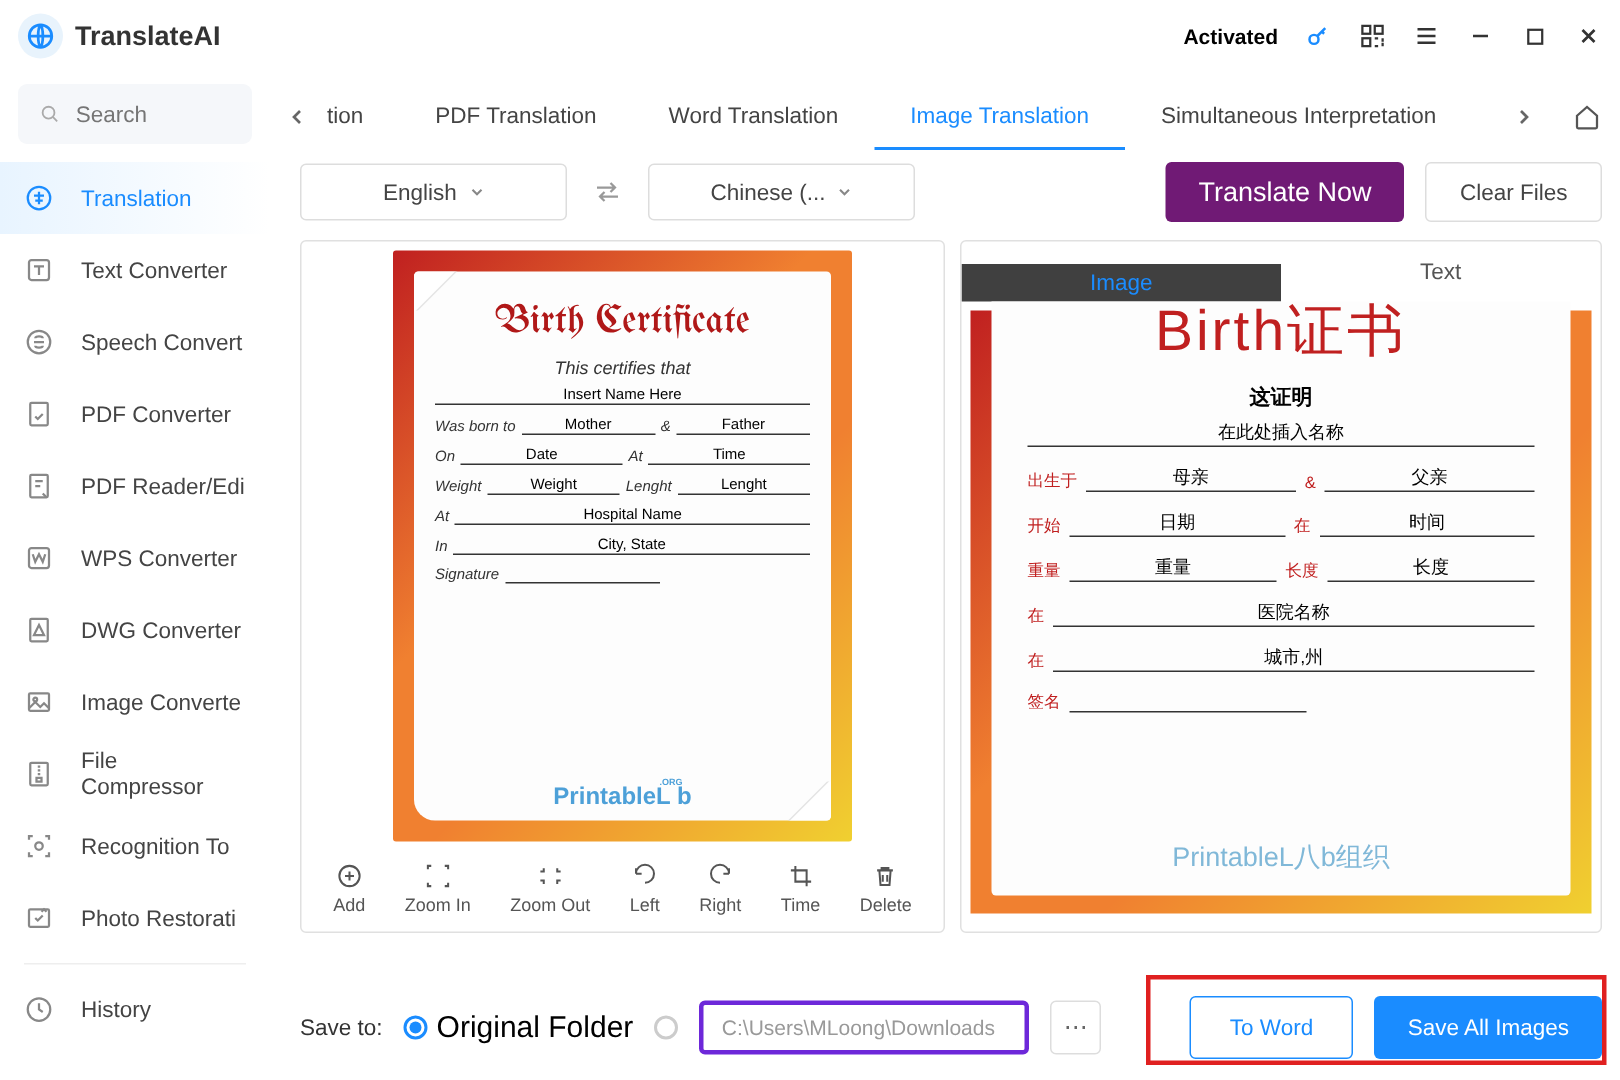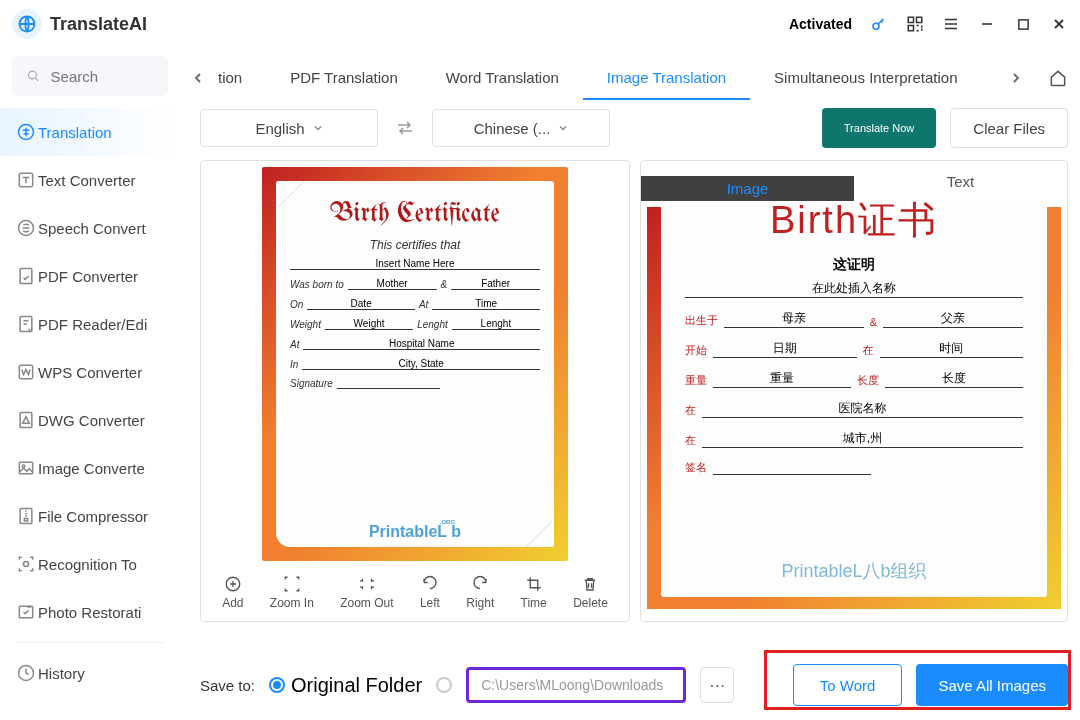--- a/index.html
+++ b/index.html
@@ -13,39 +13,39 @@
 .title-right { display: flex; align-items: center; gap: 18px; }
 .activated { font-weight: 700; color: #000; font-size: 14px; }
 .title-icon { width: 18px; height: 18px; display: flex; align-items: center; justify-content: center; cursor: pointer; color: #333; }
 .win-btn { width: 18px; height: 18px; display: flex; align-items: center; justify-content: center; cursor: pointer; }
 
 .search-wrap { position: absolute; top: 56px; left: 12px; width: 156px; height: 40px; background: #f5f7fa; border-radius: 6px; display: flex; align-items: center; padding: 0 14px; gap: 10px; }
 .search-wrap svg { color: #aaa; }
 .search-wrap input { border: none; background: transparent; outline: none; font-size: 15px; width: 100%; color: #666; }
 
 .sidebar { position: absolute; top: 102px; left: 0; width: 180px; bottom: 0; overflow-y: auto; padding-top: 6px; }
-.side-item { height: 48px; display: flex; align-items: center; padding: 0 16px; gap: 2px; cursor: pointer; font-size: 15px; color: #444; }
+.side-item { height: 48px; display: flex; align-items: center; padding: 0 16px; gap: 18px; cursor: pointer; font-size: 15px; color: #444; }
 .side-item.active { color: #1a8cff; background: linear-gradient(90deg, #e8f4ff 0%, #fff 100%); }
 .side-item.active .side-ico { color: #1a8cff; }
 .side-ico { width: 20px; height: 20px; display: flex; align-items: center; justify-content: center; color: #888; }
 .side-sep { height: 1px; background: #eee; margin: 6px 16px; }
 
 .tabs-row { position: absolute; top: 56px; left: 184px; right: 6px; height: 44px; display: flex; align-items: center; gap: 6px; }
 .tab-nav { width: 28px; height: 28px; display: flex; align-items: center; justify-content: center; cursor: pointer; color: #666; }
 .tab-scroll { flex: 1; display: flex; align-items: center; overflow: hidden; gap: 0; }
 .tab { padding: 0 24px; height: 44px; display: flex; align-items: center; font-size: 15px; color: #444; cursor: pointer; border-bottom: 2px solid transparent; white-space: nowrap; }
 .tab.partial { padding-left: 0; }
 .tab.active { color: #1a8cff; border-bottom-color: #1a8cff; }
 .home-btn { width: 32px; height: 32px; display: flex; align-items: center; justify-content: center; margin-left: 6px; cursor: pointer; }
 
 .lang-row { position: absolute; top: 108px; left: 200px; right: 12px; height: 40px; display: flex; align-items: center; gap: 14px; }
 .lang-sel { width: 178px; height: 38px; border: 1px solid #ddd; border-radius: 4px; display: flex; align-items: center; justify-content: center; gap: 8px; cursor: pointer; font-size: 15px; color: #444; }
 .swap { width: 26px; display: flex; align-items: center; justify-content: center; color: #999; cursor: pointer; }
 .lang-spacer { flex: 1; }
-.btn-translate { height: 40px; padding: 0 22px; background: #0f766e; color: #fff; border: none; border-radius: 4px; font-size: 11px; cursor: not-allowed; }
+.btn-translate { height: 40px; padding: 0 22px; background: #701a75; color: #fff; border: none; border-radius: 4px; font-size: 18px; cursor: not-allowed; }
 .btn-clear { height: 40px; padding: 0 22px; background: #fff; color: #444; border: 1px solid #ddd; border-radius: 4px; font-size: 15px; cursor: pointer; }
 
 .work-left { position: absolute; top: 160px; left: 200px; width: 430px; height: 462px; border: 1px solid #e0e0e0; border-radius: 4px; display: flex; flex-direction: column; }
 .preview-area { flex: 1; display: flex; align-items: flex-start; justify-content: center; padding: 6px 0 0 0; }
 .cert-img { width: 306px; height: 394px; background: linear-gradient(135deg, #c02020 0%, #f08030 40%, #f08030 60%, #f0d030 100%); border-radius: 2px; position: relative; padding: 12px; }
 .cert-inner { position: absolute; top: 14px; left: 14px; right: 14px; bottom: 14px; background: #fdfdfd; border-radius: 3px 3px 3px 14px; padding: 20px 14px 6px 14px; display: flex; flex-direction: column; align-items: center; }
 .cert-inner::before { content: ''; position: absolute; top: 0; left: 0; width: 30px; height: 26px; background: linear-gradient(135deg, #fff 48%, #ddd 50%, transparent 52%); border-radius: 3px 0 0 0; }
 .cert-inner::after { content: ''; position: absolute; bottom: 0; right: 0; width: 30px; height: 26px; background: linear-gradient(315deg, #fff 48%, #ddd 50%, transparent 52%); border-radius: 0 0 3px 0; }
 .cert-title { font-family: 'Old English Text MT', 'UnifrakturMaguntia', serif; color: #b01818; font-size: 26px; margin-bottom: 10px; }
 .cert-sub { font-style: italic; font-size: 12px; color: #333; margin-bottom: 6px; }

